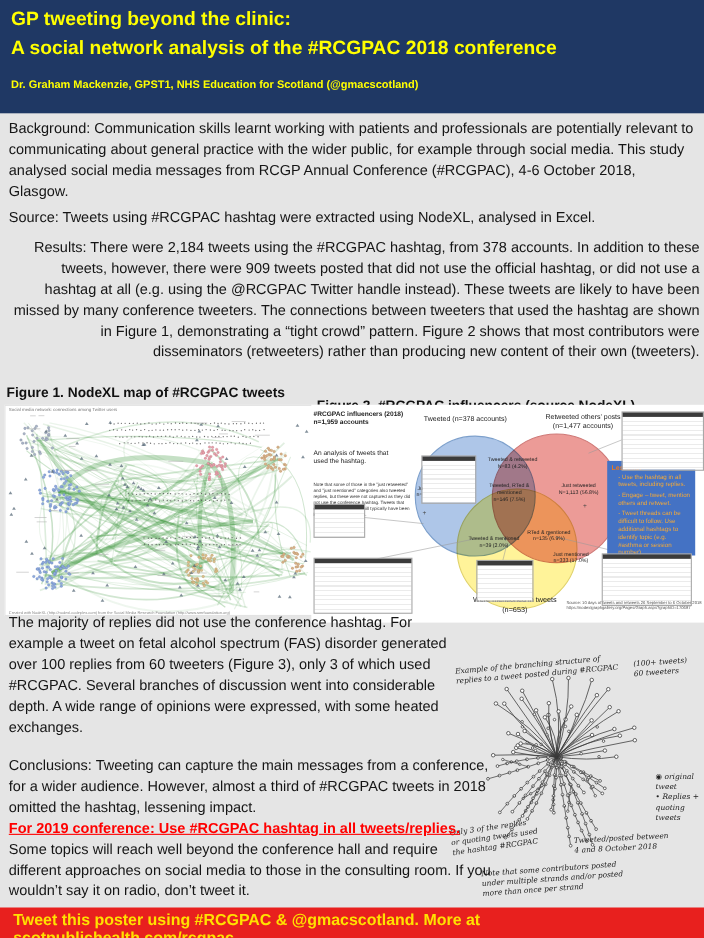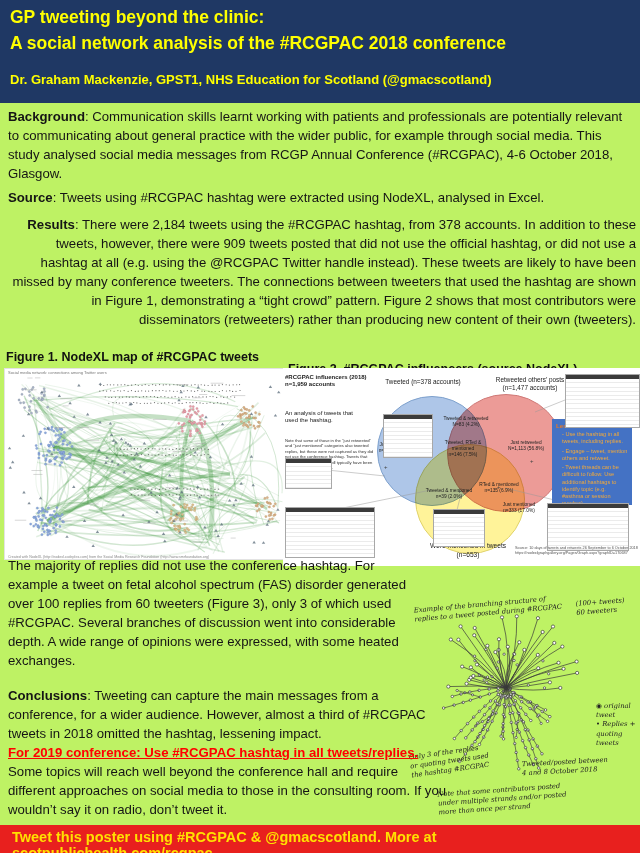--- a/index.html
+++ b/index.html
@@ -1,25 +1,25 @@
 <!DOCTYPE html>
 <html><head>
 <meta charset="utf-8">
 <style>
   html,body{margin:0;padding:0;background:#fff;}
-  .poster{position:relative;width:640px;height:853px;background:#bef264;overflow:hidden;
+  .poster{position:relative;width:640px;height:853px;background:#e5e5e5;overflow:hidden;
           font-family:"Liberation Sans",sans-serif;color:#111;}
   
   .hdr{position:absolute;left:0;top:0;width:640px;height:103px;background:#1F3864;}
   .hdr .t1{position:absolute;left:10px;top:7px;font-size:17.5px;font-weight:bold;color:#FFFF00;}
   .hdr .t2{position:absolute;left:10px;top:33px;font-size:17.5px;font-weight:bold;color:#FFFF00;}
-  .hdr .auth{position:absolute;left:10px;top:72px;font-size:13px;font-weight:bold;color:#FFFF00;}
+  .hdr .auth{position:absolute;left:10px;top:72px;font-size:10px;font-weight:bold;color:#FFFF00;}
   
   .para{position:absolute;font-size:13.2px;line-height:19px;color:#151515;}
-  .para b{font-weight:bold;}
+  .para b{font-weight:normal;}
   .redline{color:#FF0000;font-weight:bold;text-decoration:underline;}
   
   .figcap{position:absolute;font-size:12.5px;font-weight:bold;color:#111;}
   
   .fig1{position:absolute;left:4px;top:368px;width:300px;height:190px;border:1px solid #e3e3e3;background:#fff;}
   .fig1 .tiny-top{position:absolute;left:3px;top:1px;font-size:4px;color:#777;}
   .fig1 .tiny-credit{position:absolute;left:3px;bottom:0px;font-size:3.6px;color:#888;white-space:nowrap;}
   
   .fig2{position:absolute;left:283px;top:368px;width:357px;height:198px;background:#fff;}
   .venn-wrap{position:absolute;left:0;top:0;width:357px;height:198px;isolation:isolate;}

